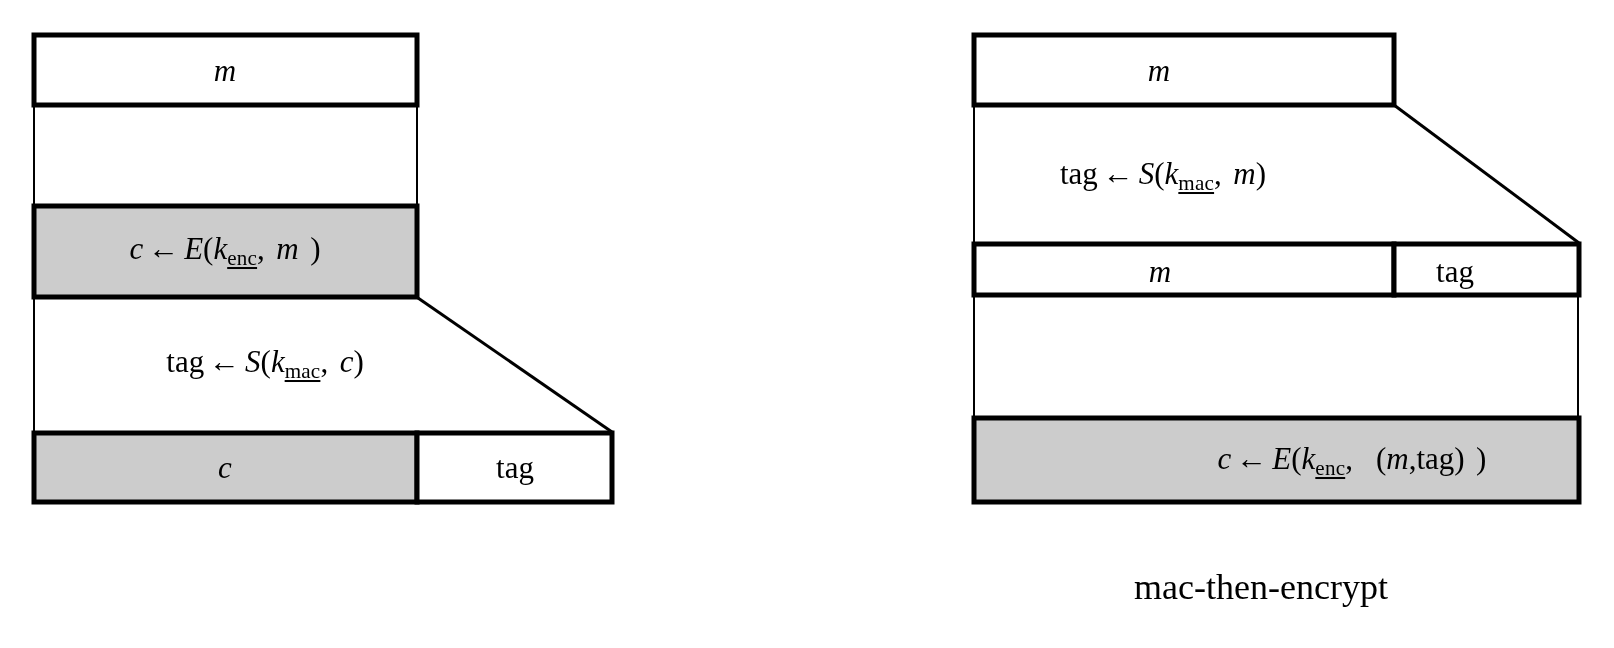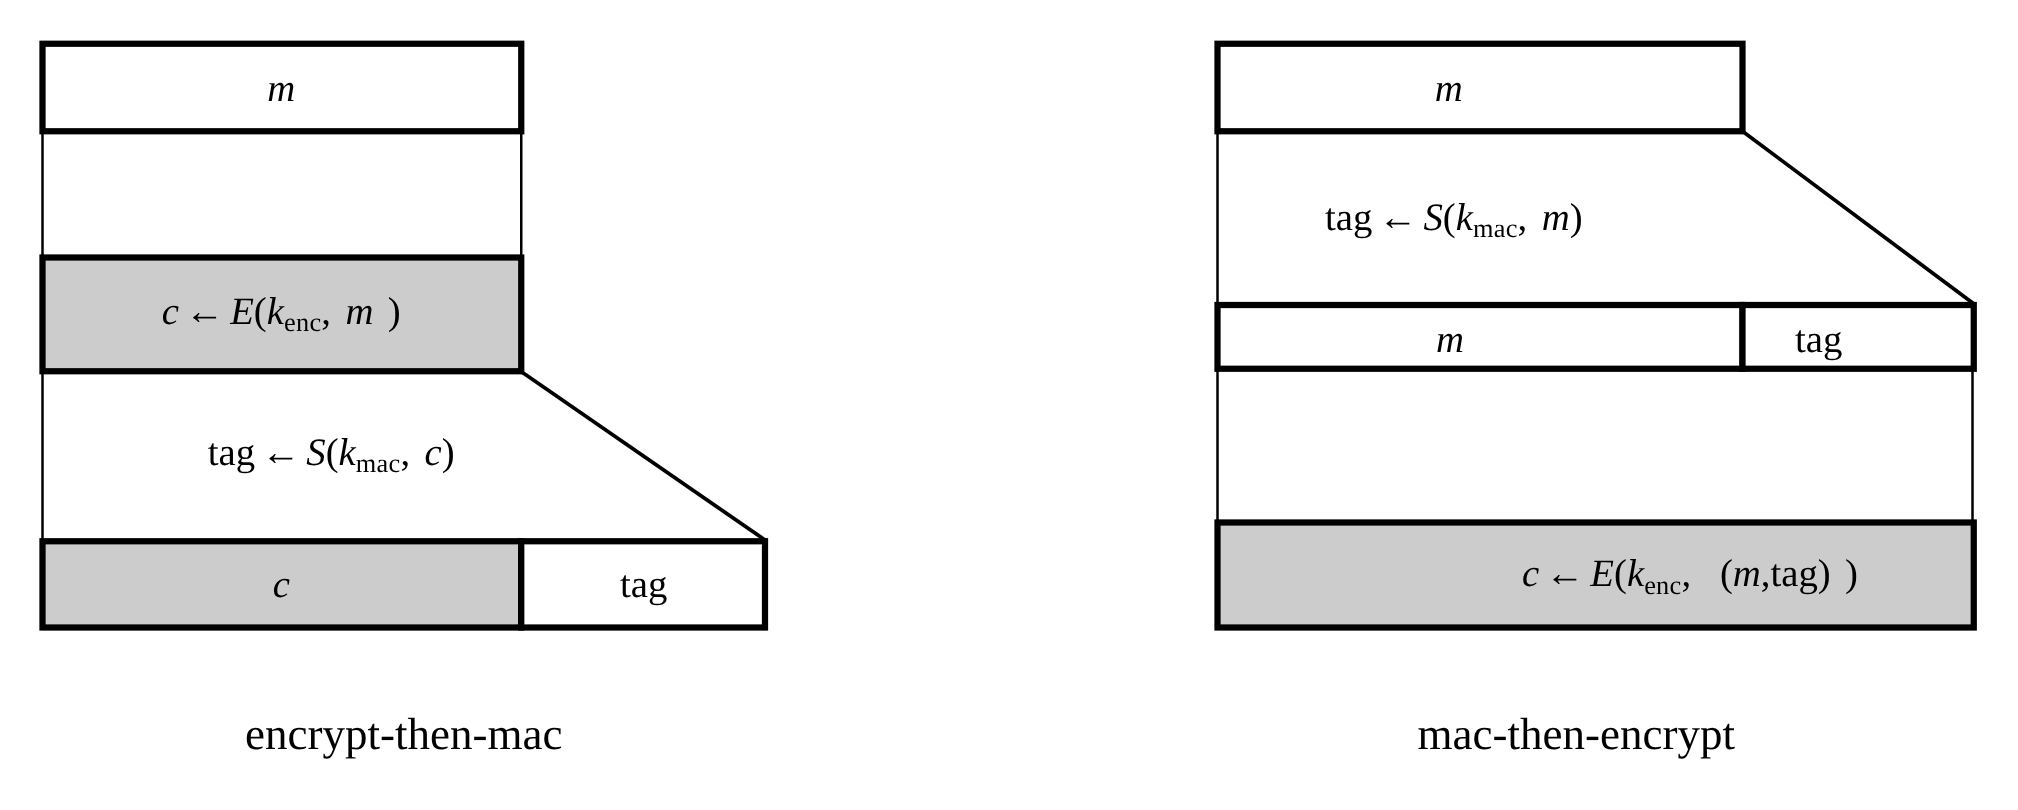--- a/index.html
+++ b/index.html
@@ -43,20 +43,21 @@
     font-style: italic;
   }
   .math .up {
     font-style: normal;
   }
   .math .sub {
     font-style: normal;
     font-size: 0.68em;
     vertical-align: -0.28em;
     letter-spacing: 0.01em;
+    text-decoration: underline;
   }
   .math .arrow {
     font-style: normal;
     padding: 0 0.16em;
   }
   .math .thinsp {
     letter-spacing: 0.12em;
   }
   .caption {
     font-family: "Liberation Serif", "DejaVu Serif", serif;
@@ -123,21 +124,20 @@
   </div>
 
   <div class="txt math" style="left:225px; top:467px;">
     <span class="var">c</span>
   </div>
 
   <div class="txt math" style="left:515px; top:467px;">
     <span class="up">tag</span>
   </div>
 
-  <div class="txt caption" style="left:323px; top:587px;">encrypt-then-mac</div>
 
   <div class="txt math" style="left:1159px; top:70px;">
     <span class="var">m</span>
   </div>
 
   <div class="txt math" style="left:1163px; top:176px;">
     <span class="up">tag</span><span class="arrow">←</span><span class="var">S</span><span class="up">(</span><span class="var">k</span><span class="sub">mac</span><span class="up">,</span><span class="thinsp">&nbsp;</span><span class="var">m</span><span class="up">)</span>
   </div>
 
   <div class="txt math" style="left:1160px; top:271px;">

